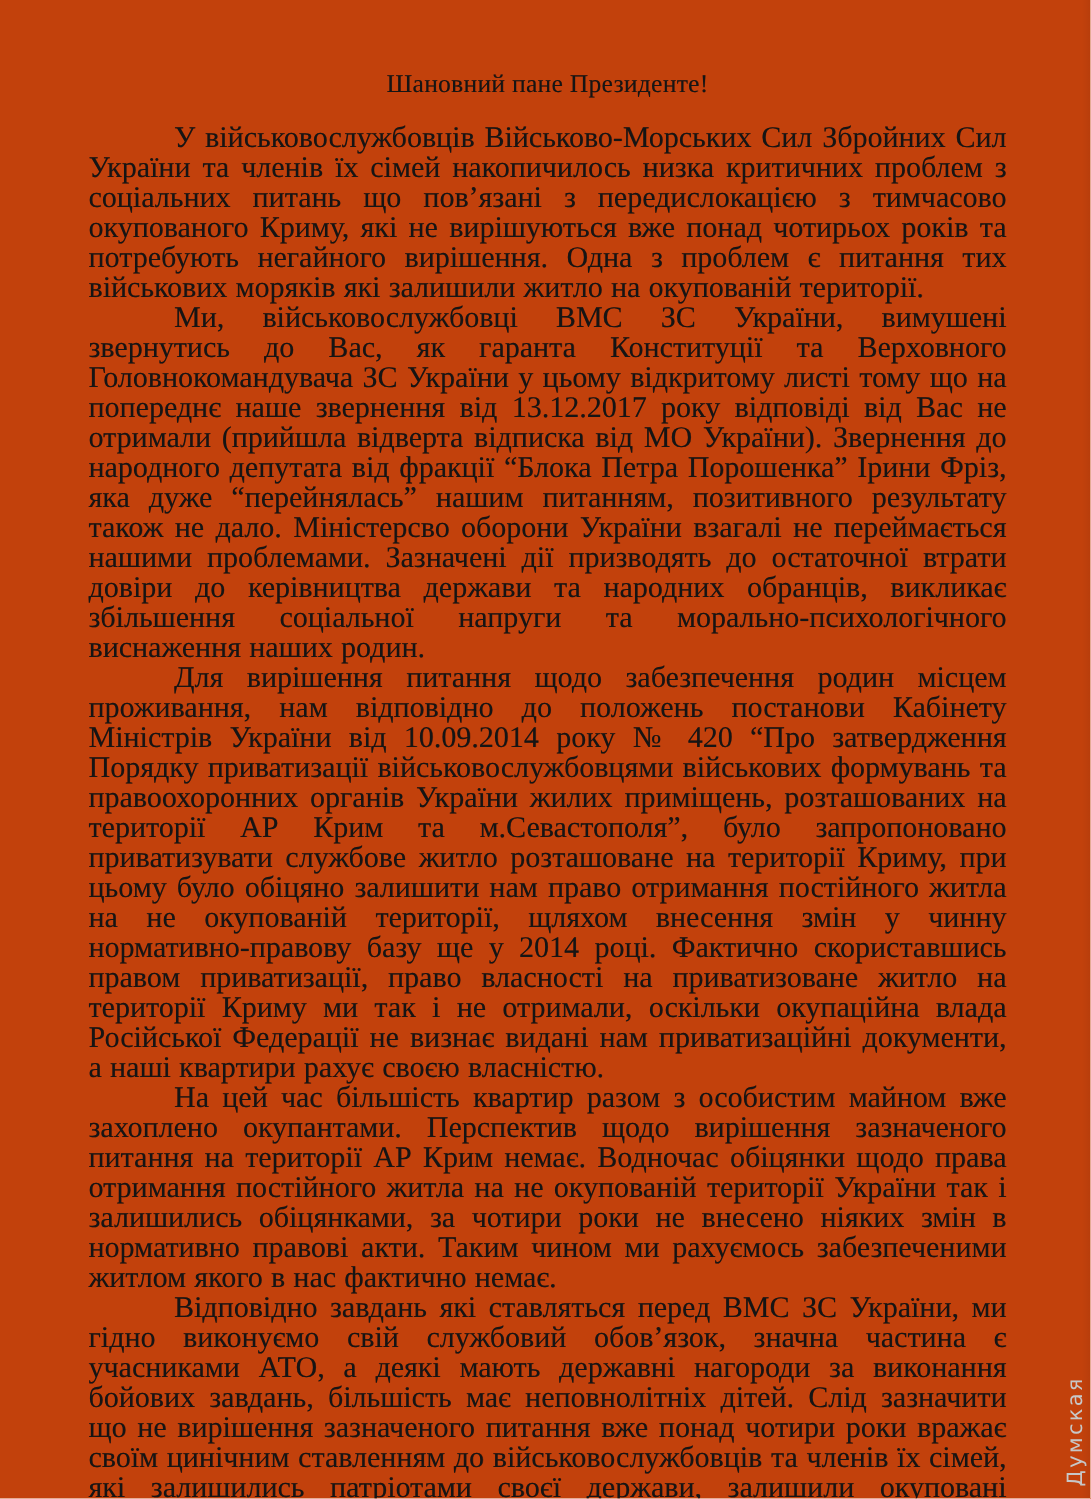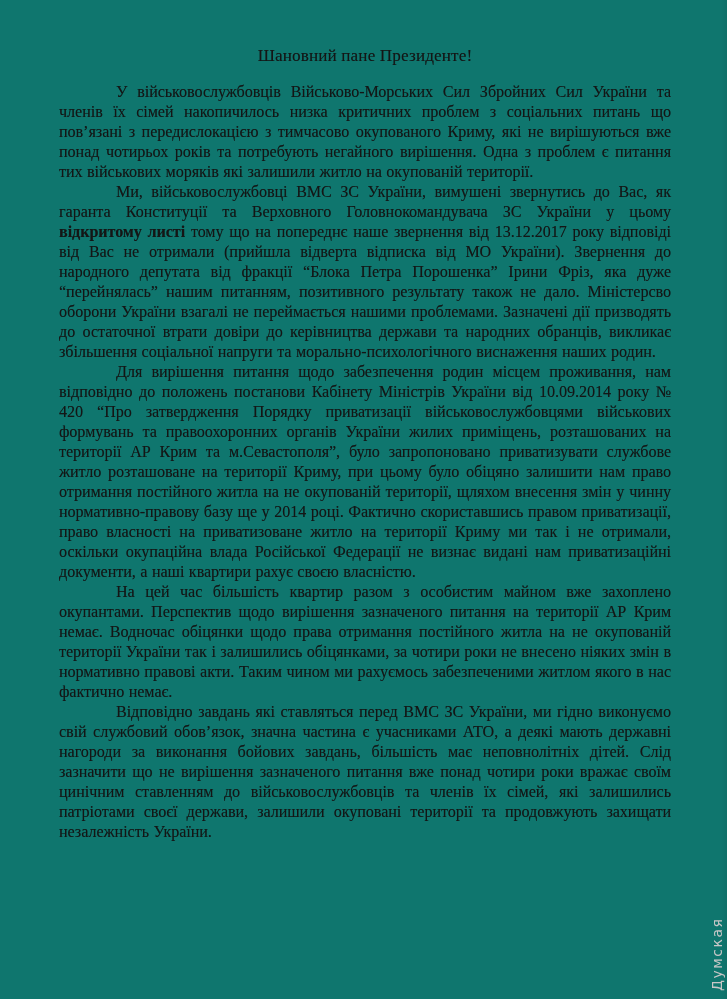--- a/index.html
+++ b/index.html
@@ -4,21 +4,21 @@
 <style>
   html, body {
     margin: 0;
     padding: 0;
     background: #ffffff;
   }
   .page {
     position: relative;
     width: 727px;
     height: 999px;
-    background: #0f766e;
+    background: #c2410c;
     overflow: hidden;
     font-family: "Liberation Serif", "DejaVu Serif", serif;
     color: #151515;
   }
   
   .page::after {
     content: "";
     position: absolute;
     top: 0;
     right: 0;
@@ -38,27 +38,27 @@
     text-align: center;
     font-size: 17px;
     font-weight: normal;
     letter-spacing: 0.2px;
     text-shadow: 0.2px 0.2px 0.4px rgba(0,0,0,0.35);
   }
   .body p {
     margin: 0;
     text-align: justify;
     text-indent: 57px;
-    font-size: 16px;
+    font-size: 20px;
     line-height: 20px;
     word-spacing: 0.5px;
     text-shadow: 0.2px 0.2px 0.4px rgba(0,0,0,0.35);
   }
   .body p b {
-    font-weight: bold;
+    font-weight: normal;
   }
   .watermark {
     position: absolute;
     right: 2px;
     bottom: 8px;
     height: 110px;
     writing-mode: vertical-rl;
     transform: rotate(180deg);
     color: #c7c7c7;
     font-family: "DejaVu Sans", sans-serif;

